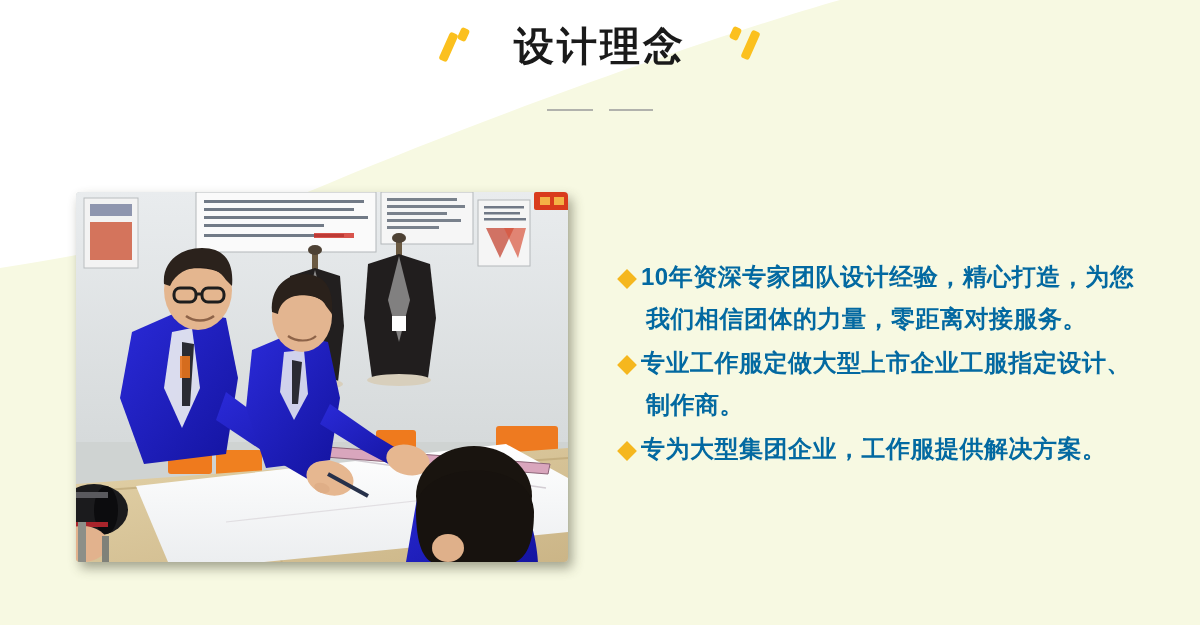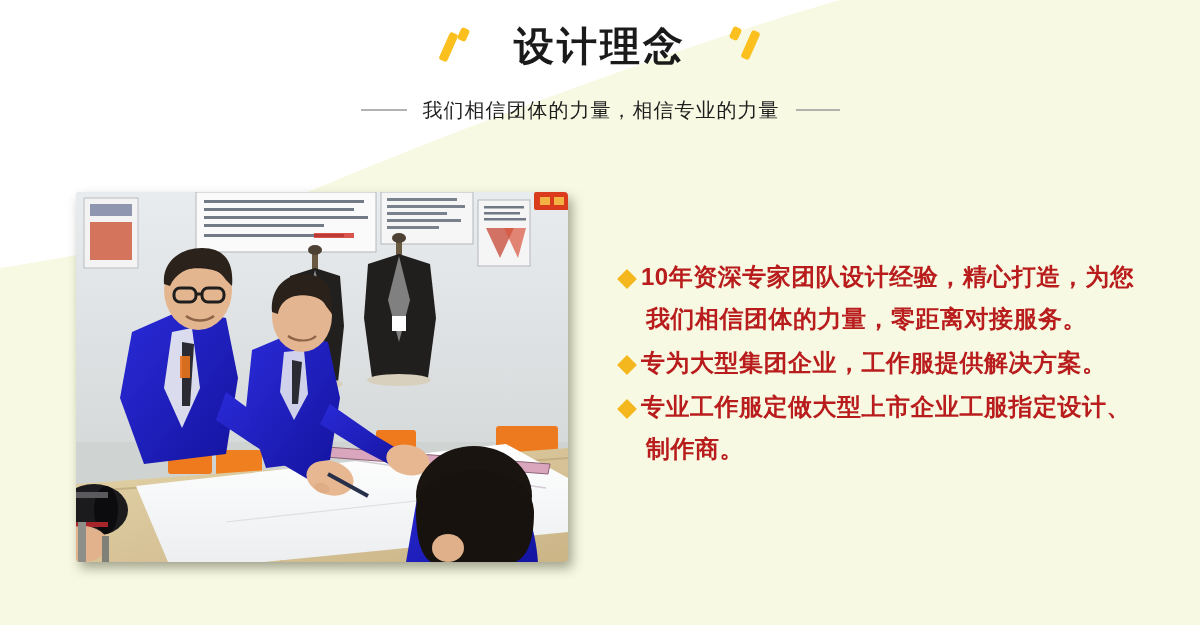--- a/index.html
+++ b/index.html
@@ -58,21 +58,21 @@
     background:#cfd3d2;
   }
   .photo svg { display:block; width:492px; height:370px; }
 
   
   .bullets {
     position:absolute; left:620px; top:256px; width:560px;
   }
   .bullet {
     position:relative;
-    font-size:24px; font-weight:bold; color:#b91c1c;
+    font-size:24px; font-weight:bold; color:#0369a1;
     line-height:42px; letter-spacing:.5px;
     padding-left:26px;
     text-indent:-26px;
     margin-bottom:2px;
   }
   .bullet .diamond {
     display:inline-block;
     width:14px; height:14px;
     background:#F5B71E;
     transform:rotate(45deg);
@@ -104,21 +104,20 @@
       <h1 class="page-title">设计理念</h1>
 
       <span class="ornament right">
         <span class="dot"></span>
         <span class="bar"></span>
       </span>
     </div>
 
     <div class="subtitle-row">
       <span class="dash"></span>
-      <span class="subtitle-text">我们相信团体的力量，相信专业的力量</span>
       <span class="dash d2"></span>
     </div>
 
   </div>
 
   <div class="photo">
     <svg viewBox="0 0 492 370" preserveAspectRatio="none">
       <defs>
         <linearGradient id="wall" x1="0" y1="0" x2="0" y2="1">
           <stop offset="0" stop-color="#e9ecee"></stop>
@@ -269,23 +268,23 @@
   </div>
 
   <div class="bullets">
 
     <p class="bullet">
       <span class="diamond"></span><span class="txt">10年资深专家团队设计经验，精心打造，为您</span>
       <span class="ln2">我们相信团体的力量，零距离对接服务。</span>
     </p>
 
     <p class="bullet">
-      <span class="diamond"></span><span class="txt">专为大型集团企业，工作服提供解决方案。</span>
-    </p>
-
-    <p class="bullet">
       <span class="diamond"></span><span class="txt">专业工作服定做大型上市企业工服指定设计、</span>
       <span class="ln2">制作商。</span>
     </p>
 
+    <p class="bullet">
+      <span class="diamond"></span><span class="txt">专为大型集团企业，工作服提供解决方案。</span>
+    </p>
+
   </div>
 
 </div>
 
 </body></html>

